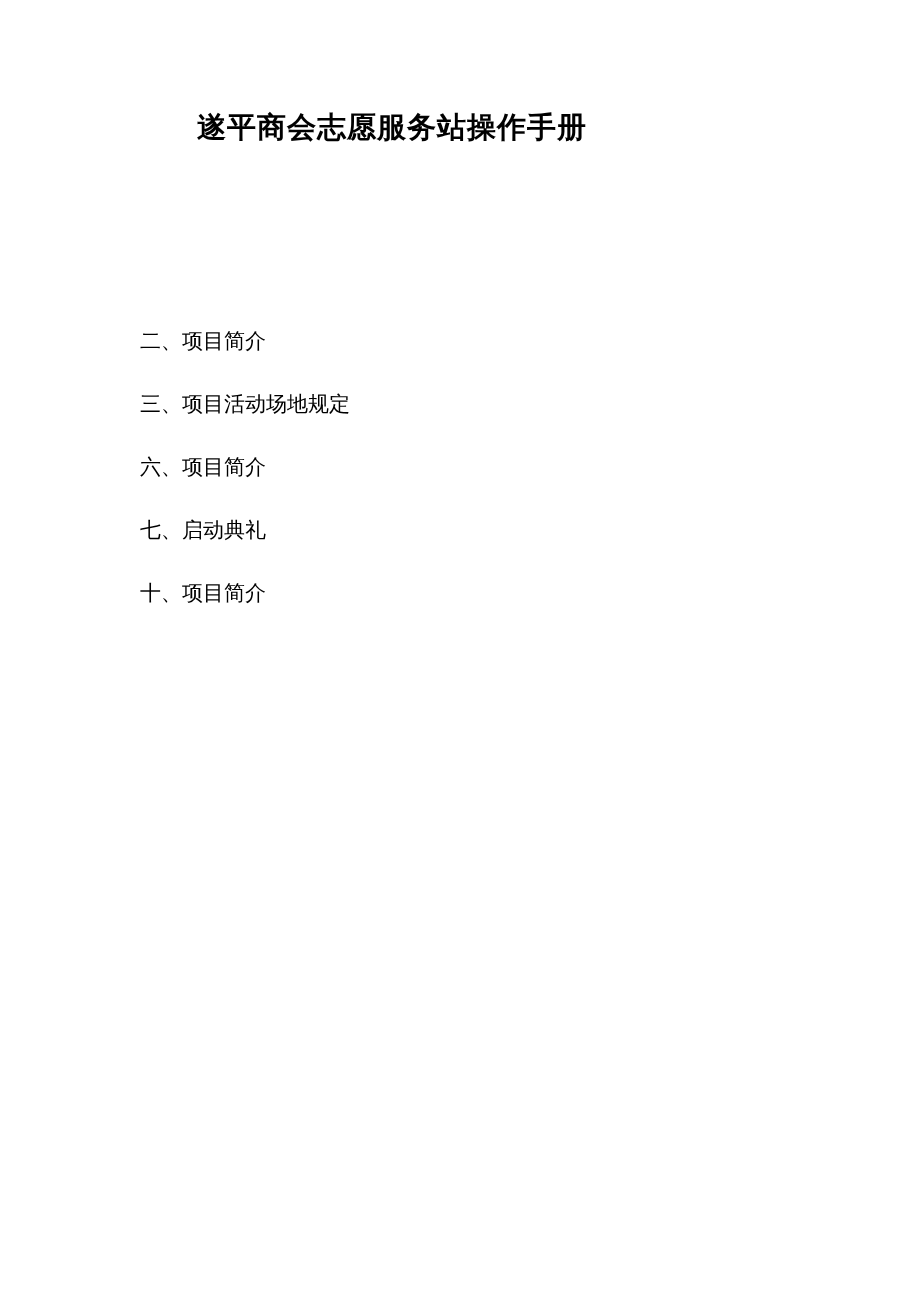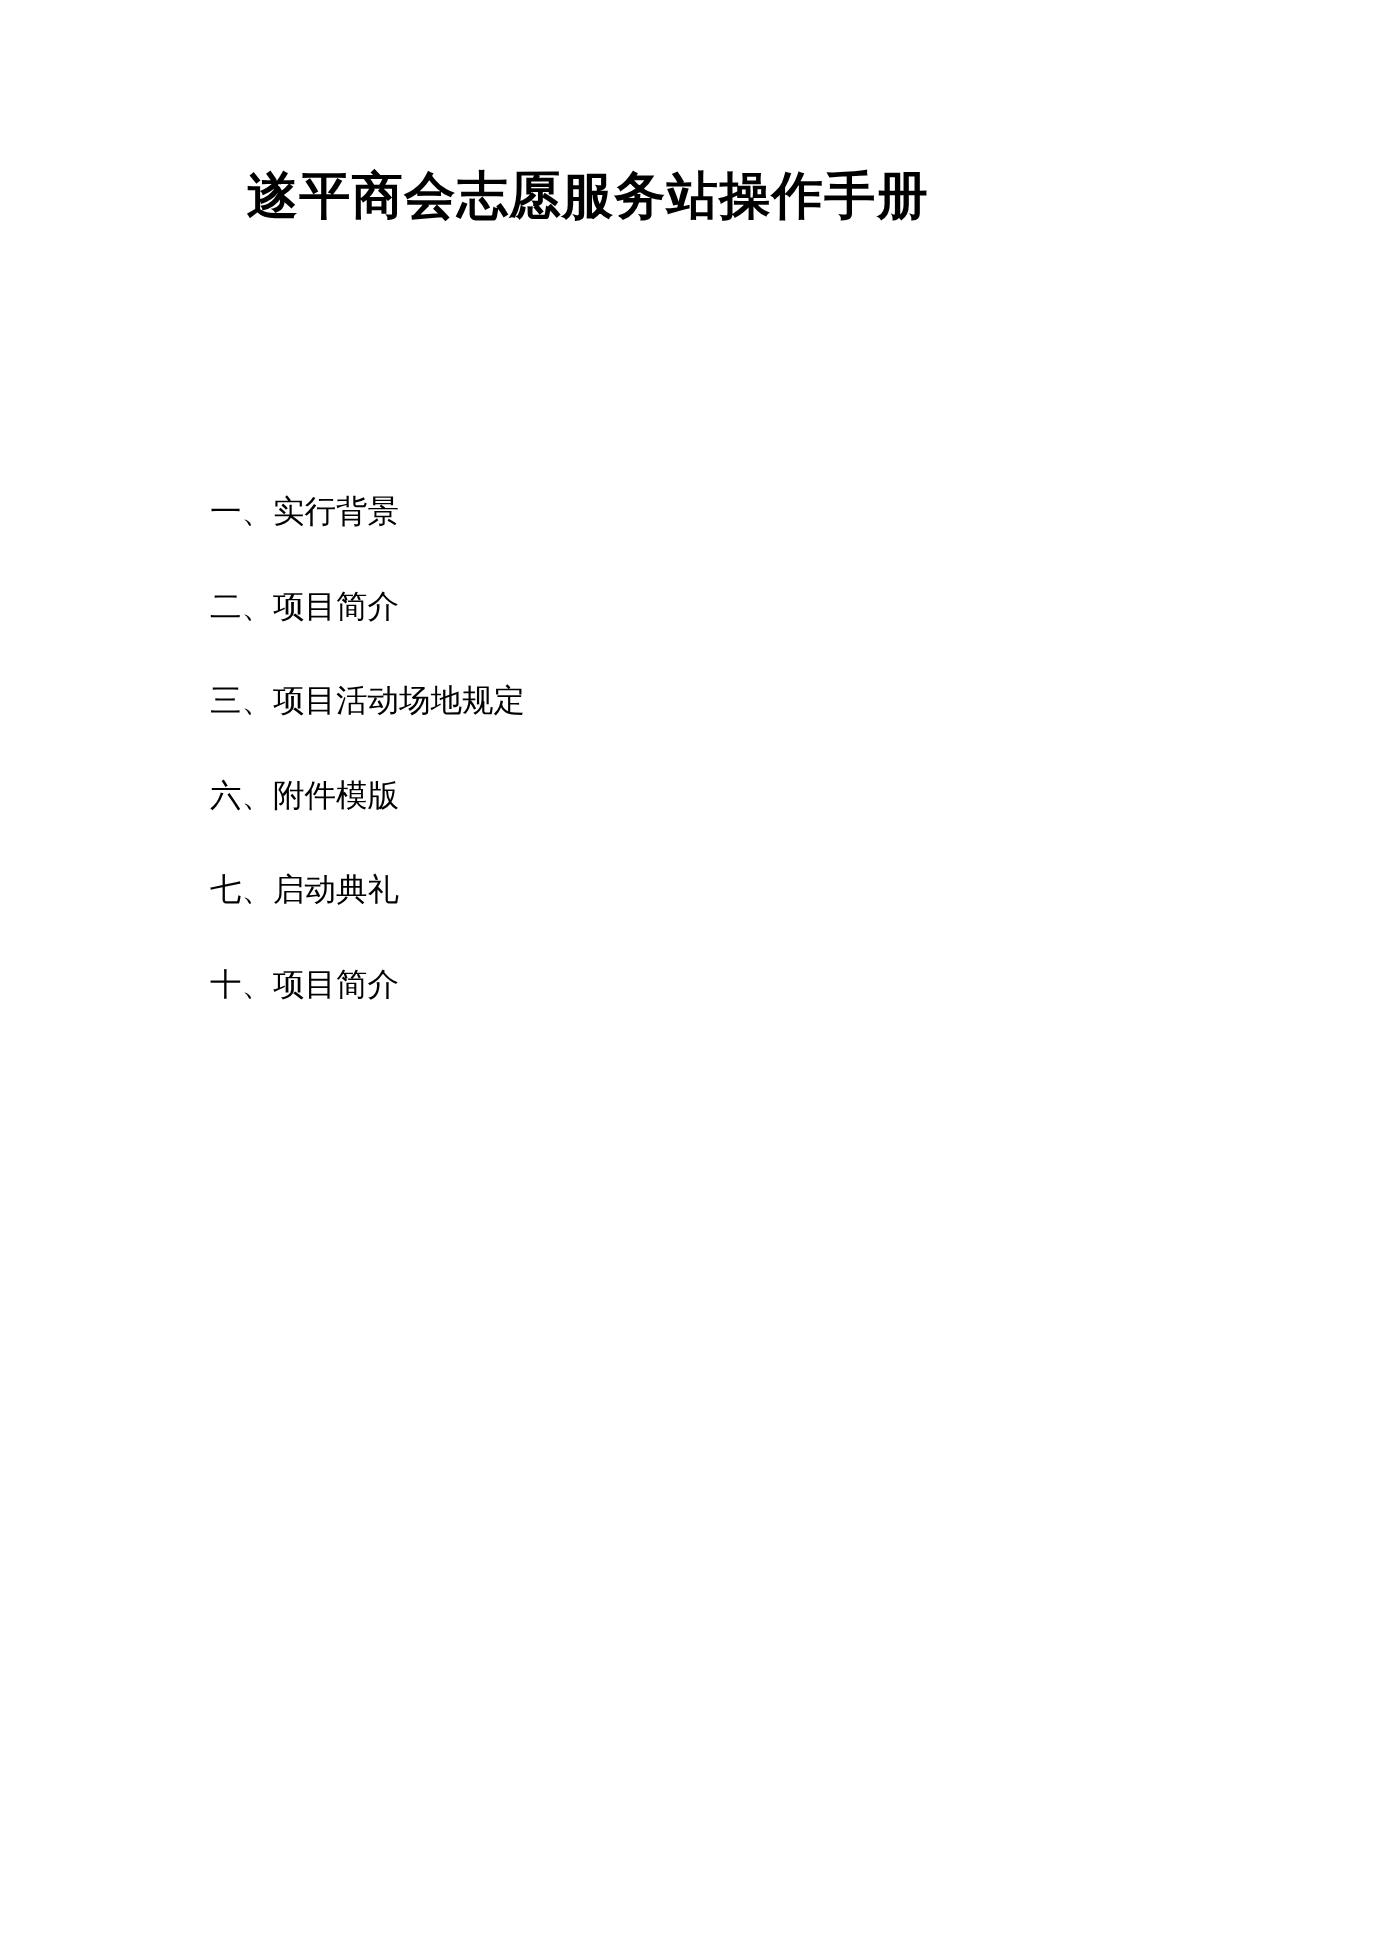--- a/index.html
+++ b/index.html
@@ -17,21 +17,21 @@
     font-family: "Liberation Serif", "DejaVu Serif", serif;
     color: #000000;
   }
   .doc-title {
     position: absolute;
     top: 108px;
     left: 0;
     width: 784px;
     text-align: center;
     font-family: "DejaVu Sans", "Liberation Sans", sans-serif;
-    font-size: 34px;
+    font-size: 29px;
     font-weight: bold;
     letter-spacing: 1px;
     color: #000000;
   }
   .toc {
     position: absolute;
     top: 330px;
     left: 140px;
     width: 640px;
   }
@@ -48,21 +48,20 @@
   }
 </style>
 </head>
 <body>
 
 <div class="page">
 
   <div class="doc-title">遂平商会志愿服务站操作手册</div>
 
   <div class="toc">
-    <div class="toc-item">一、实行背景</div>
     <div class="toc-item">二、项目简介</div>
     <div class="toc-item">三、项目活动场地规定</div>
-    <div class="toc-item">六、附件模版</div>
+    <div class="toc-item">六、项目简介</div>
     <div class="toc-item">七、启动典礼</div>
     <div class="toc-item">十、项目简介</div>
   </div>
 
 </div>
 
 </body></html>

